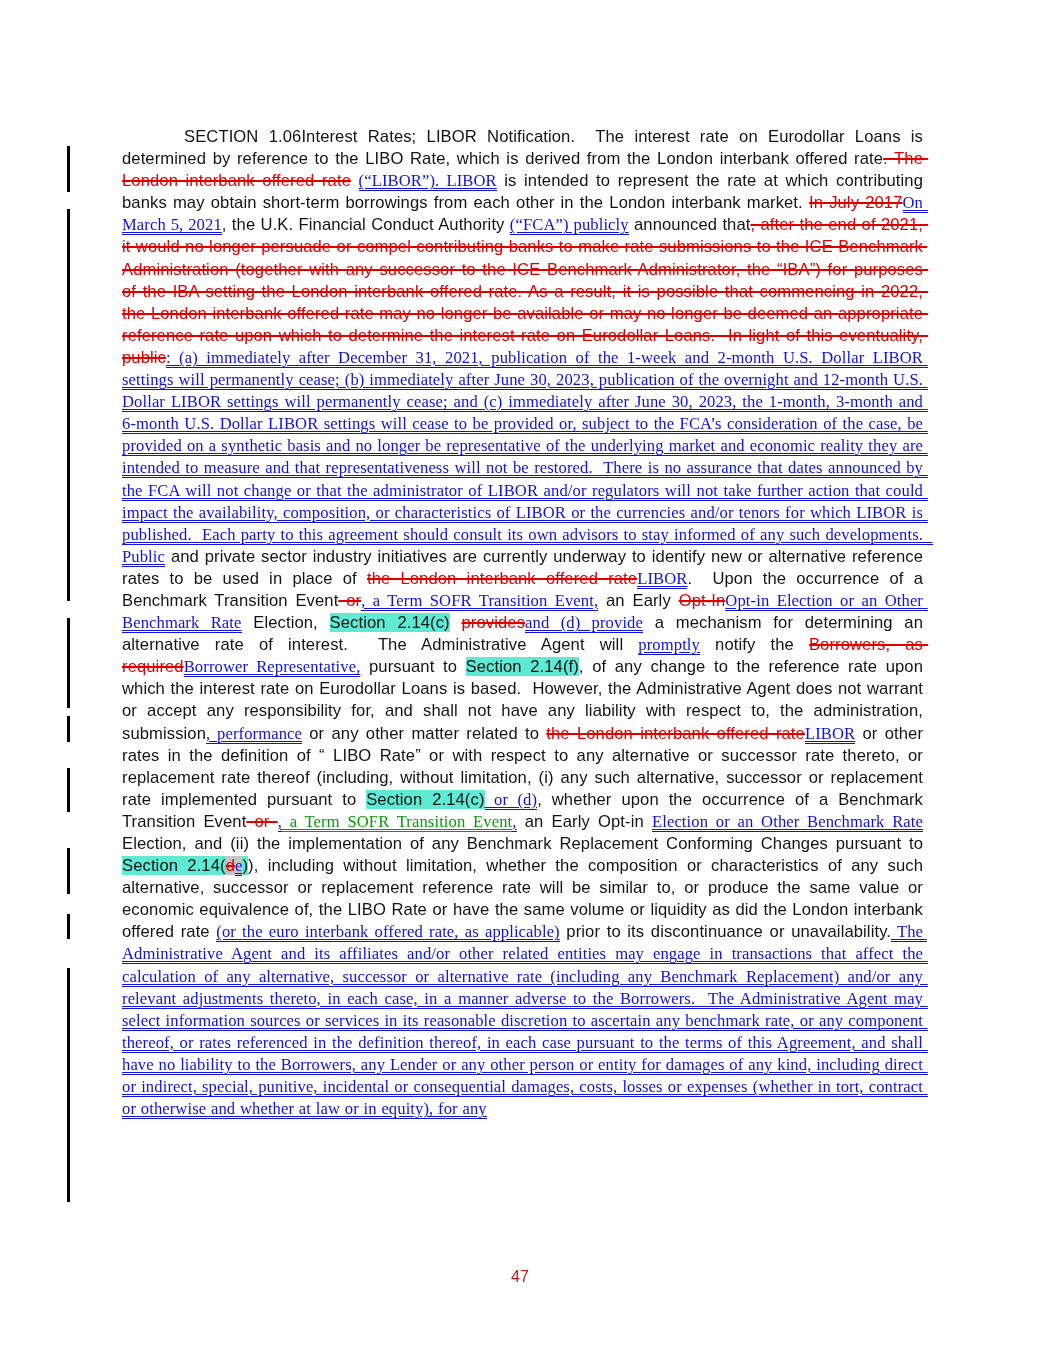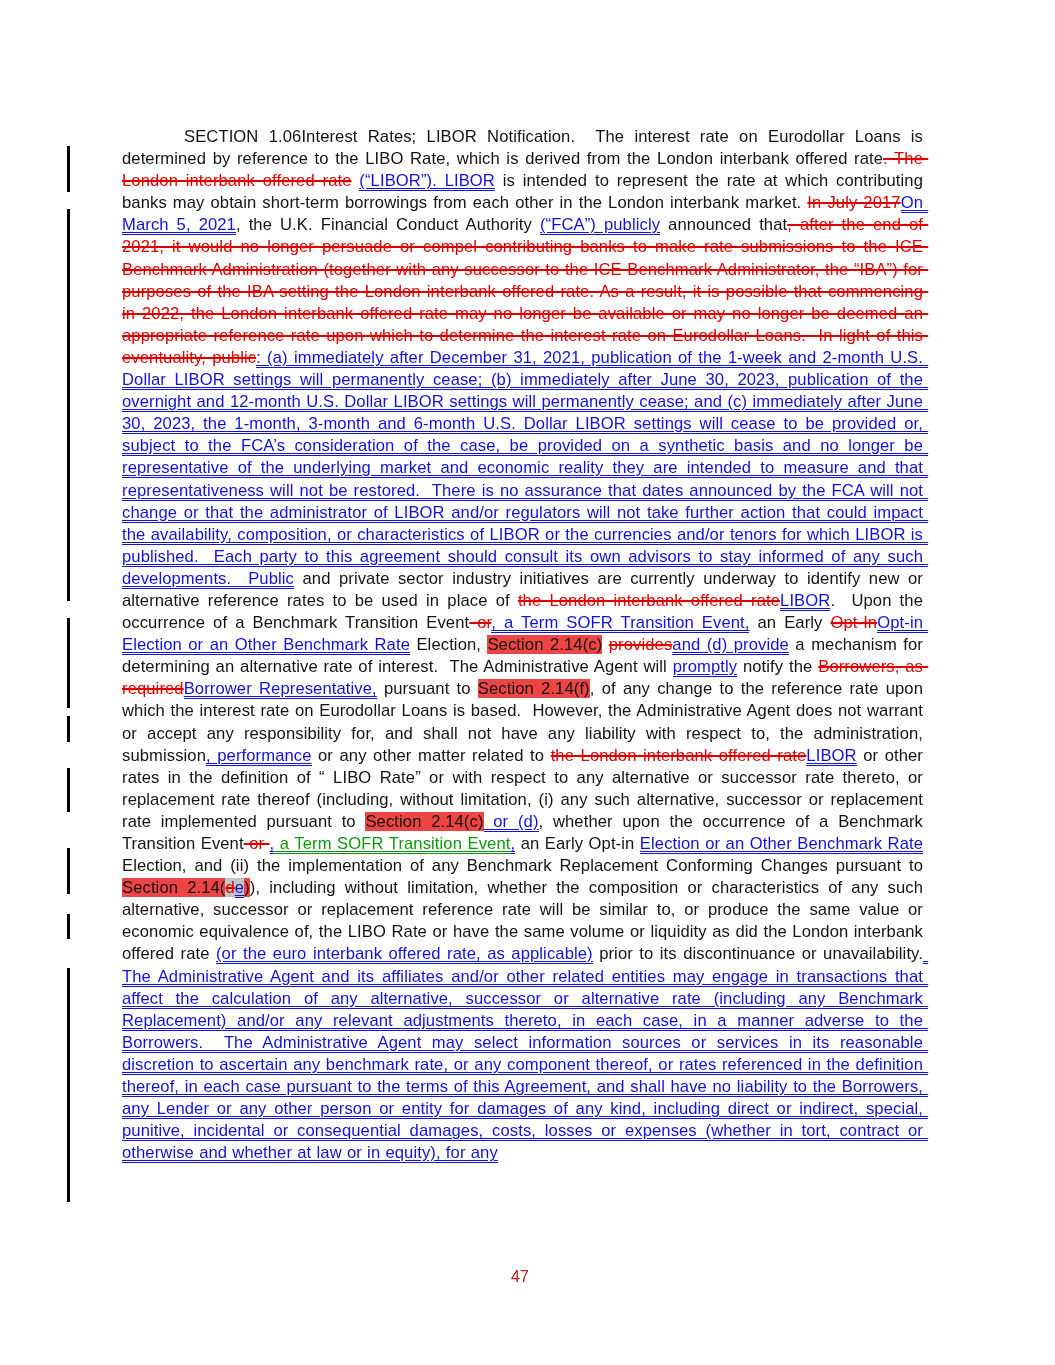--- a/index.html
+++ b/index.html
@@ -16,23 +16,23 @@
     left:122px;top:126px;width:801px;
     font-size:16.6px;line-height:22.1px;
     text-align:justify;
     text-indent:62px;
     letter-spacing:0.1px;
     word-spacing:0.5px;
   }
   .run{white-space:pre-wrap;}
   .title{}
   .del{color:#e10000;text-decoration:line-through;text-decoration-thickness:1.5px;}
-  .ins{color:#1111dd;text-decoration:underline;border-bottom:1px solid #1111dd;text-underline-offset:2px;}
+  .ins{color:#1111dd;text-decoration:underline;border-bottom:1px solid #1111dd;text-underline-offset:2px;font-family:Liberation Serif, serif;}
   .green{color:#0a9a0a;border-bottom-color:#0a9a0a;}
-  .hl{background:#ef4444;}
+  .hl{background:#5eead4;}
   .hl.del{background:#c4c4c4;}
   .hl.ins{background:#c4c4c4;}
   .change-bar{
     position:absolute;left:67px;width:2.5px;background:#000000;
   }
   .footer{
     position:absolute;left:0;top:1268px;width:1040px;
     text-align:center;font-size:16px;color:#b91c1c;
   }
 </style>

